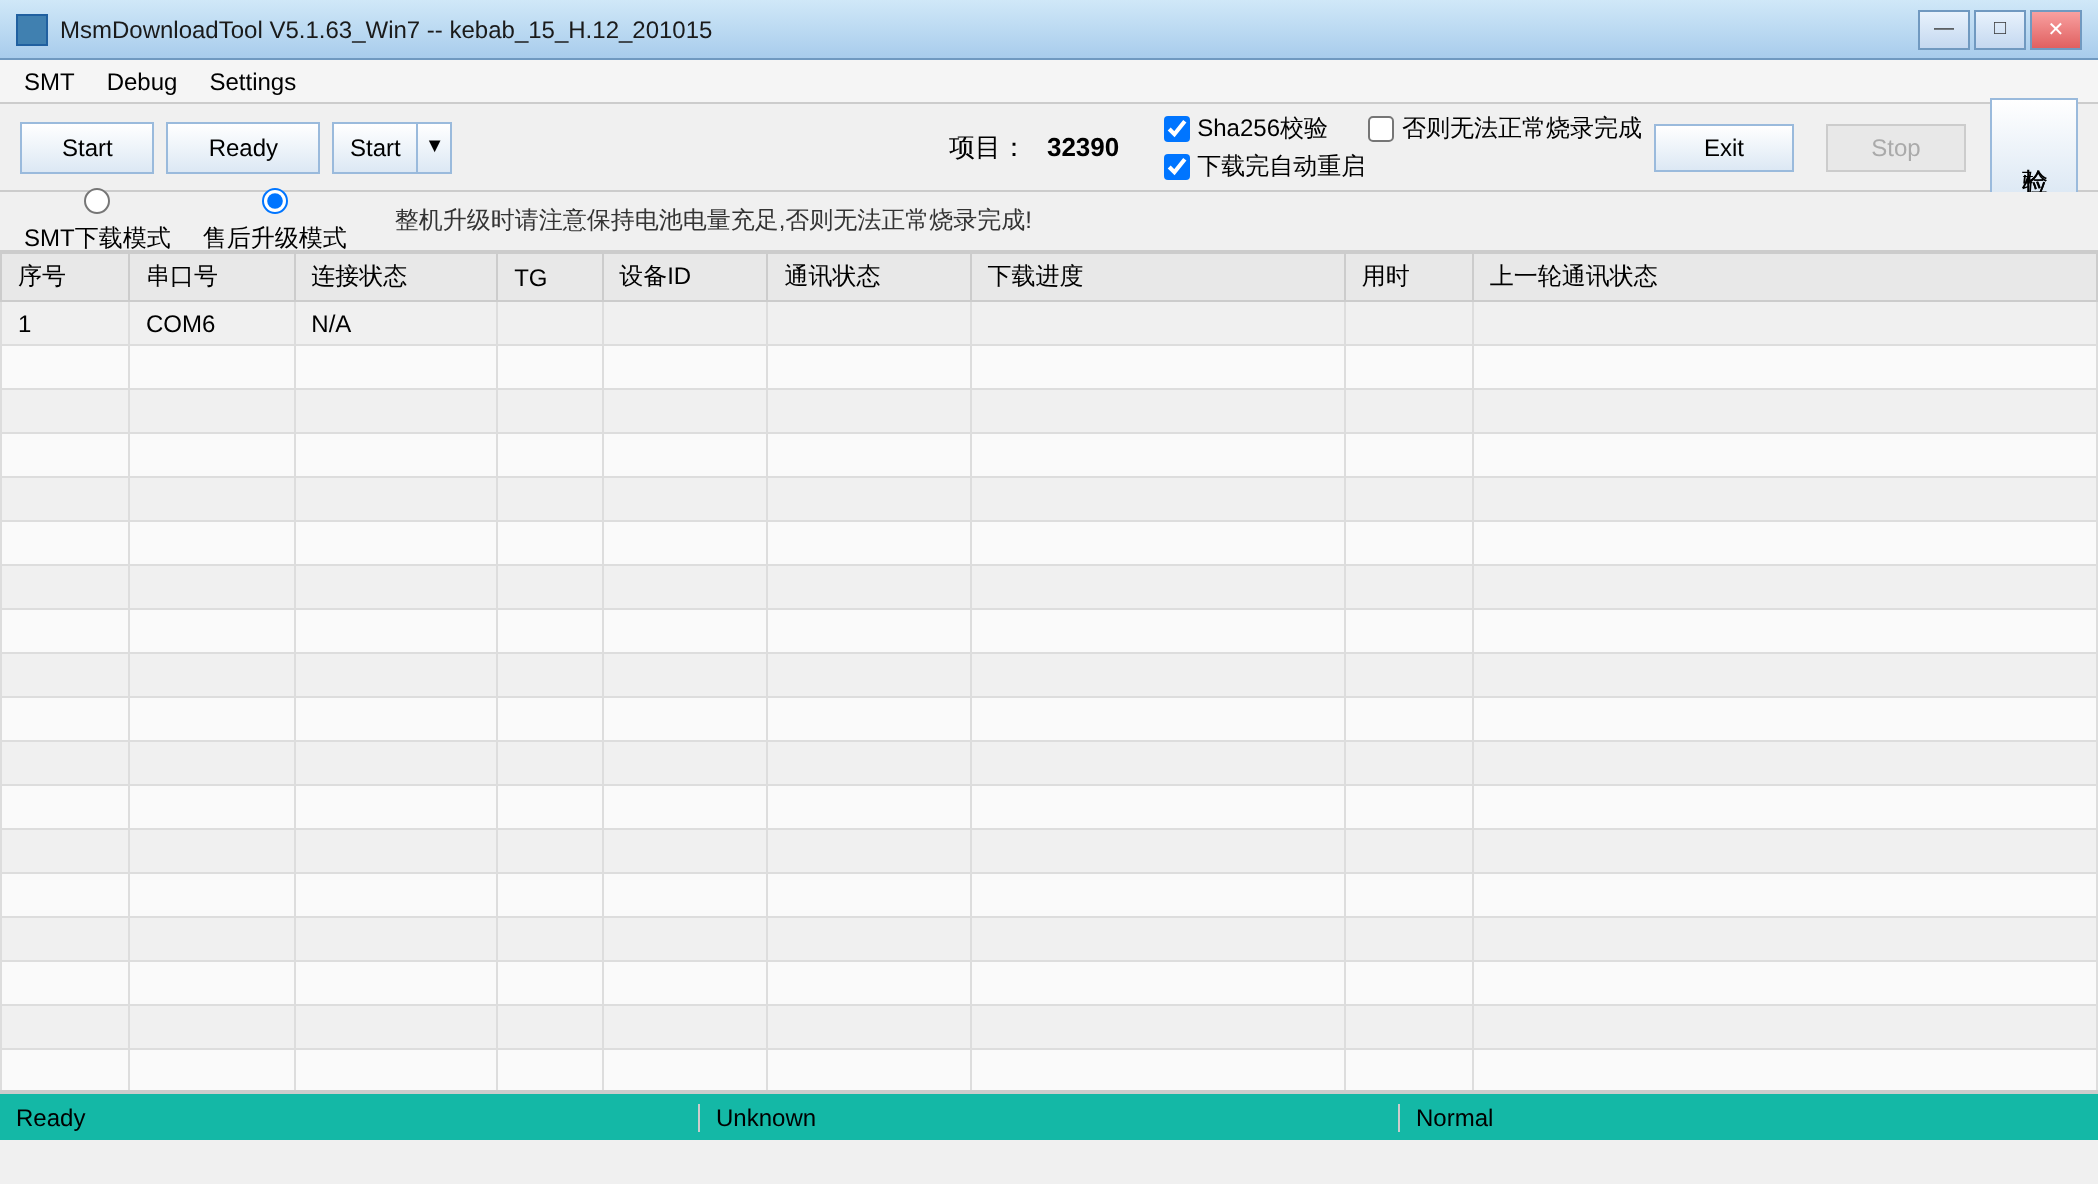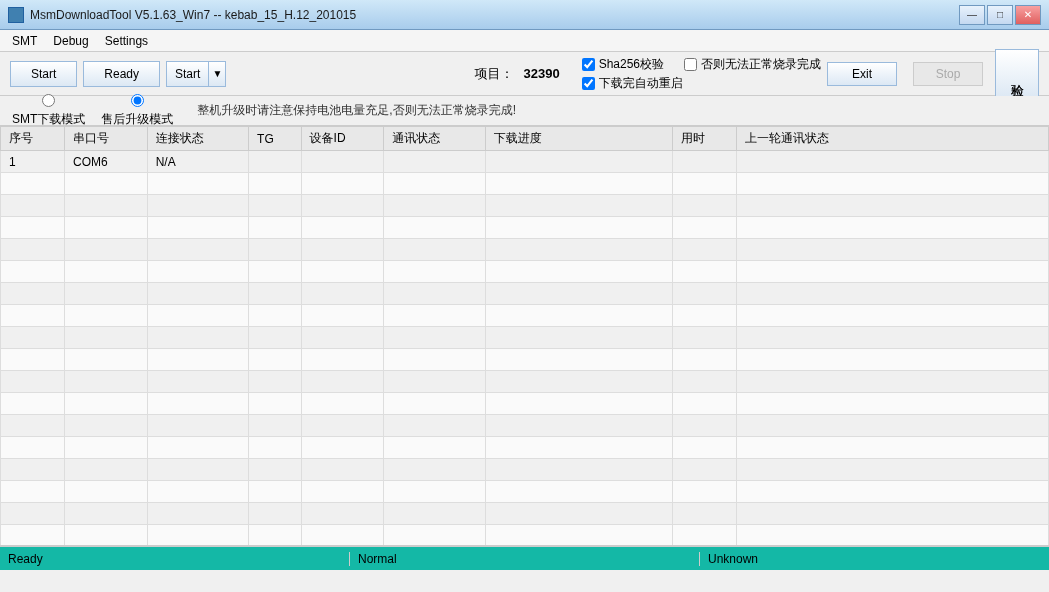--- a/index.html
+++ b/index.html
@@ -518,16 +518,16 @@
             <td style="height: 22px;"></td>
             <td style="height: 22px;"></td>
             <td style="height: 22px;"></td>
           </tr>
         </tbody>
     </table>
   </div>
 
   <div class="status-bar">
     <div class="status-segment">Ready</div>
+    <div class="status-segment">Unknown</div>
     <div class="status-segment">Normal</div>
-    <div class="status-segment">Unknown</div>
   </div>
 </div>
 
 </body></html>

